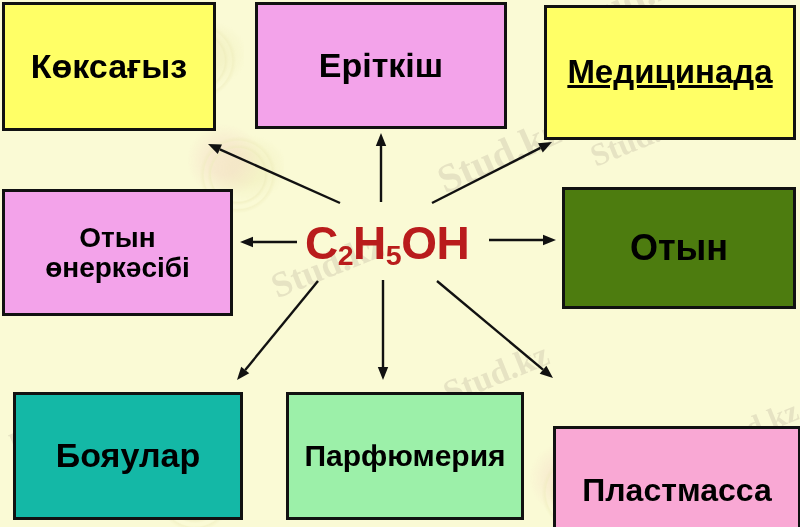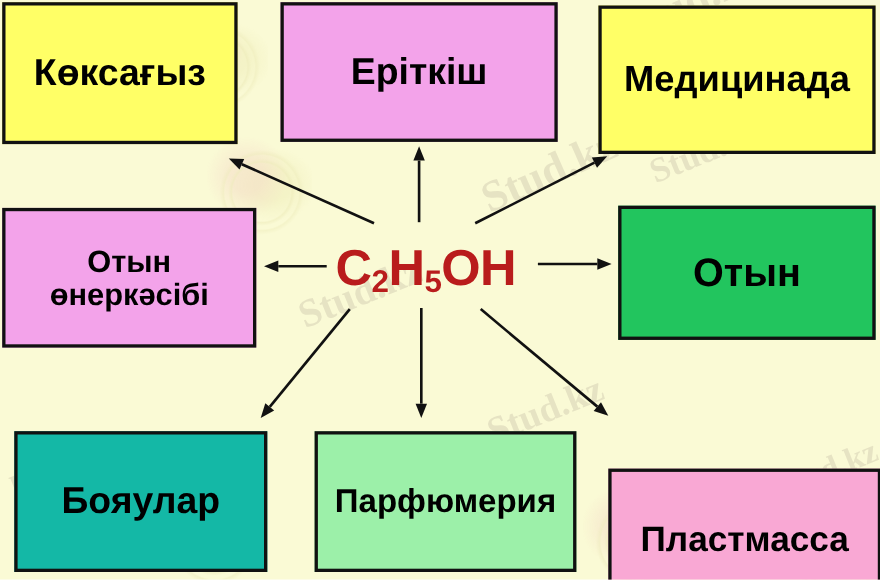--- a/index.html
+++ b/index.html
@@ -147,26 +147,26 @@
     </svg>
 
   <div id="nodes">
       <div class="node" style="left: 2px; top: 2px; width: 214px; height: 129px; background: rgb(255, 255, 102); border-color: rgb(17, 17, 17);">
         <div class="node-label" style="font-size: 34px;">Көксағыз</div>
       </div>
       <div class="node" style="left: 255px; top: 2px; width: 252px; height: 127px; background: rgb(243, 163, 234); border-color: rgb(17, 17, 17);">
         <div class="node-label" style="font-size: 34px;">Еріткіш</div>
       </div>
       <div class="node" style="left: 544px; top: 5px; width: 252px; height: 135px; background: rgb(255, 255, 102); border-color: rgb(17, 17, 17);">
-        <div class="node-label" style="font-size: 33px;">Медицинада</div>
+        <div class="node-label" style="font-size: 33px; text-decoration: underline;">Медицинада</div>
       </div>
       <div class="node" style="left: 2px; top: 189px; width: 231px; height: 127px; background: rgb(243, 163, 234); border-color: rgb(17, 17, 17);">
         <div class="node-label two-line" style="font-size: 28px;">Отын өнеркәсібі</div>
       </div>
-      <div class="node" style="left: 562px; top: 187px; width: 234px; height: 122px; background: #22c55e; border-color: rgb(17, 17, 17);">
+      <div class="node" style="left: 562px; top: 187px; width: 234px; height: 122px; background: #4d7c0f; border-color: rgb(17, 17, 17);">
         <div class="node-label" style="font-size: 36px;">Отын</div>
       </div>
       <div class="node" style="left: 13px; top: 392px; width: 230px; height: 128px; background: #14b8a6; border-color: rgb(17, 17, 17);">
         <div class="node-label" style="font-size: 34px;">Бояулар</div>
       </div>
       <div class="node" style="left: 286px; top: 392px; width: 238px; height: 128px; background: rgb(156, 240, 169); border-color: rgb(17, 17, 17);">
         <div class="node-label" style="font-size: 30px;">Парфюмерия</div>
       </div>
       <div class="node" style="left: 553px; top: 390px; width: 248px; height: 130px; background: #f9a8d4; border-color: rgb(17, 17, 17); margin-top: 36px;">
         <div class="node-label" style="font-size: 32px;">Пластмасса</div>

